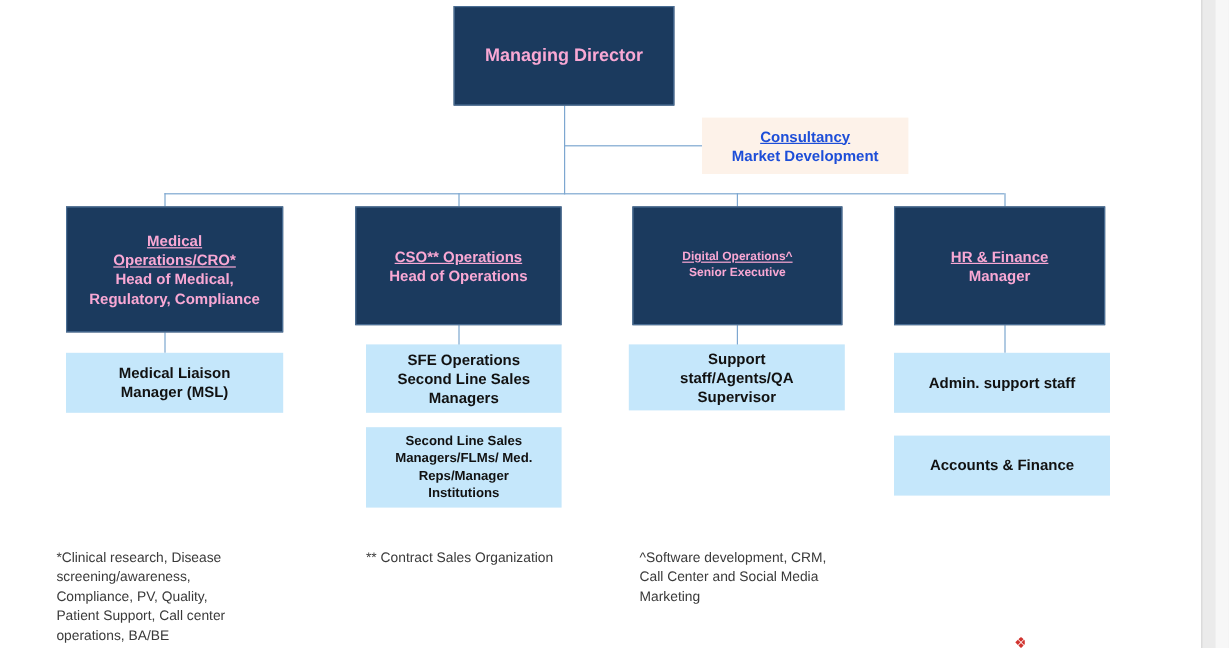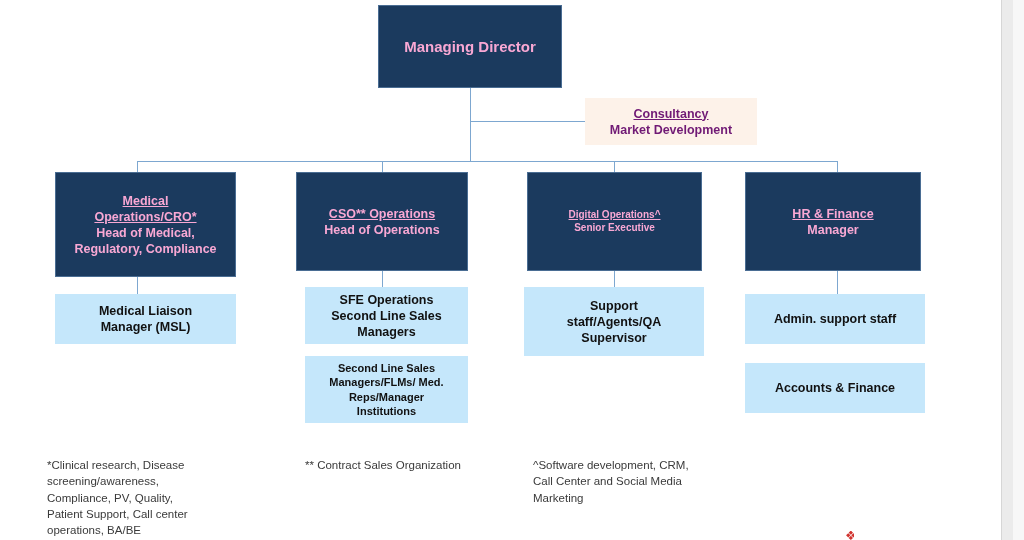--- a/index.html
+++ b/index.html
@@ -59,21 +59,21 @@
     border: 1px solid #4a6d93;
     font-weight: bold;
   }
   .node-light {
     background: #c5e7fb;
     color: #111111;
     font-weight: bold;
   }
   .node-cream {
     background: #fdf2e9;
-    color: #701a75;
+    color: #1d4ed8;
     font-weight: bold;
   }
   .u { text-decoration: underline; }
 
   
   .conn {
     position: absolute;
     background: #7da7d0;
   }
   .conn-v { width: 1px; }
@@ -155,21 +155,21 @@
     <span class="ln">Second Line Sales</span>
     <span class="ln">Managers/FLMs/ Med.</span>
     <span class="ln">Reps/Manager</span>
     <span class="ln">Institutions</span>
   </div>
 
   <div class="node node-dark" style="left:527px; top:172px; width:175px; height:99px; font-size:10px;">
     <span class="ln u">Digital Operations^</span>
     <span class="ln">Senior Executive</span>
   </div>
-  <div class="node node-light" style="left:524px; top:287px; width:180px; height:69px; font-size:12.5px;">
+  <div class="node node-light" style="left:524px; top:287px; width:180px; height:55px; font-size:12.5px;">
     <span class="ln">Support</span>
     <span class="ln">staff/Agents/QA</span>
     <span class="ln">Supervisor</span>
   </div>
 
   <div class="node node-dark" style="left:745px; top:172px; width:176px; height:99px; font-size:12.5px;">
     <span class="ln u">HR &amp; Finance</span>
     <span class="ln">Manager</span>
   </div>
   <div class="node node-light" style="left:745px; top:294px; width:180px; height:50px; font-size:12.5px;">

